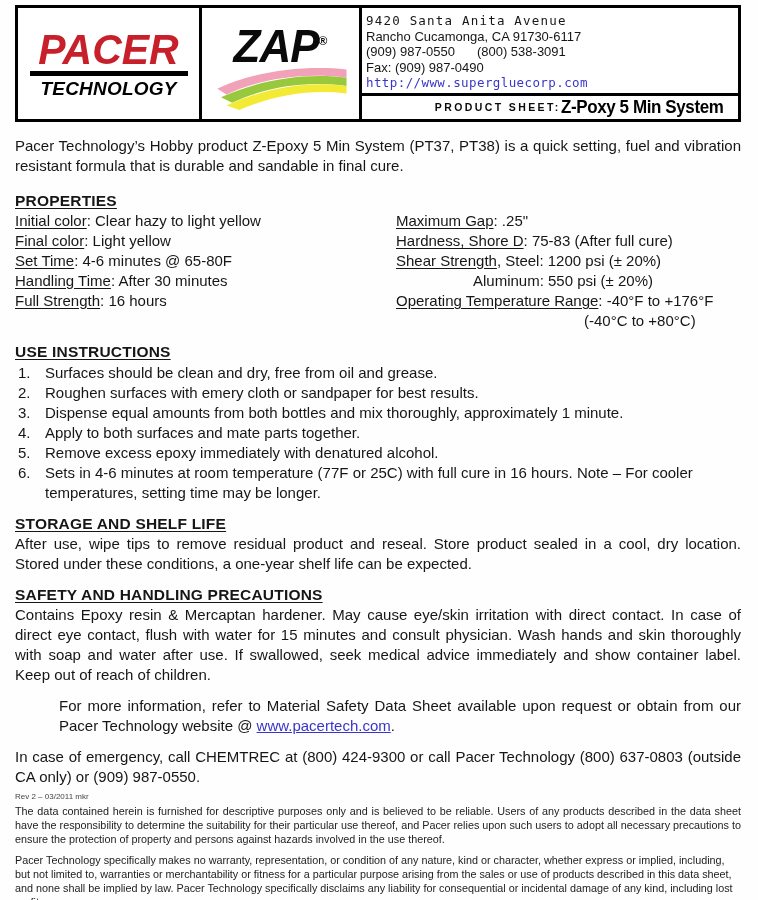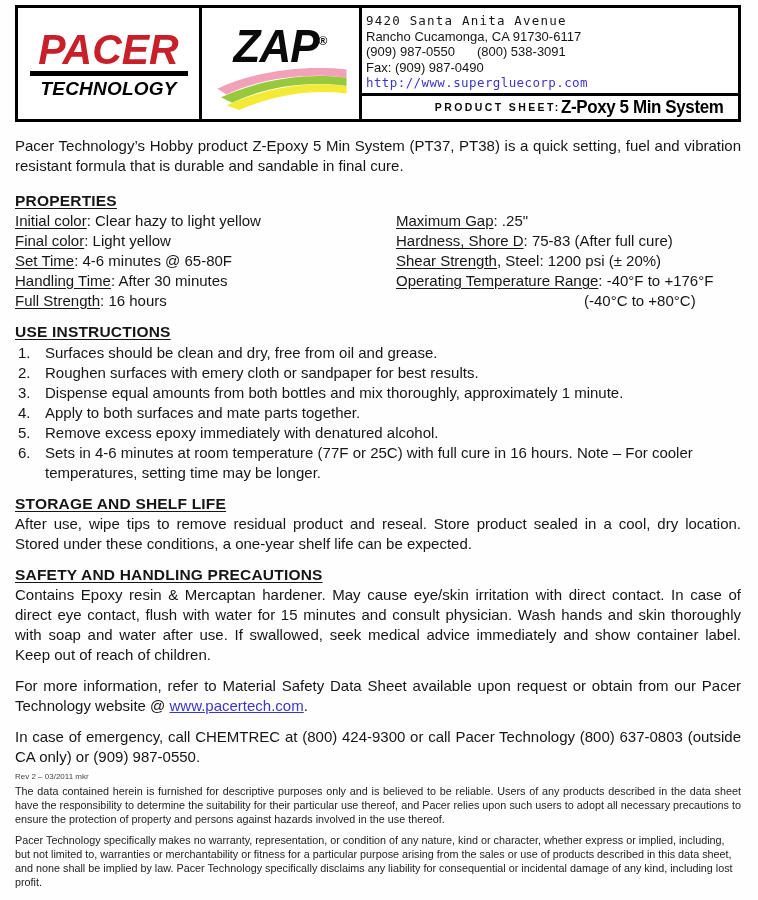--- a/index.html
+++ b/index.html
@@ -166,20 +166,21 @@
         <div class="prop-line"><span class="u">Initial color</span><span>: Clear hazy to light yellow</span></div>
         <div class="prop-line"><span class="u">Final color</span><span>: Light yellow</span></div>
         <div class="prop-line"><span class="u">Set Time</span><span>: 4-6 minutes @ 65-80F</span></div>
         <div class="prop-line"><span class="u">Handling Time</span><span>: After 30 minutes</span></div>
         <div class="prop-line"><span class="u">Full Strength</span><span>: 16 hours</span></div>
       </div>
       <div class="props-right">
         <div class="prop-line"><span class="u">Maximum Gap</span><span>: .25"</span></div>
         <div class="prop-line"><span class="u">Hardness, Shore D</span><span>: 75-83 (After full cure)</span></div>
         <div class="prop-line"><span class="u">Shear Strength</span><span>, Steel: 1200 psi (± 20%)</span></div>
+        <div class="prop-line indent-aluminum">Aluminum: 550 psi (± 20%)</div>
         <div class="prop-line"><span class="u">Operating Temperature Range</span><span>: -40°F to +176°F</span></div>
         <div class="prop-line indent-celsius">(-40°C to +80°C)</div>
       </div>
     </div>
   </div>
 
   <div class="section">
     <div class="sec-heading">USE INSTRUCTIONS</div>
     <div class="ol">
       <div class="li">
@@ -212,21 +213,21 @@
   <div class="section">
     <div class="sec-heading">STORAGE AND SHELF LIFE</div>
     <p class="para" style="margin:0;">After use, wipe tips to remove residual product and reseal.  Store product sealed in a cool, dry location.  Stored under these conditions, a one-year shelf life can be expected.</p>
   </div>
 
   <div class="section">
     <div class="sec-heading">SAFETY AND HANDLING PRECAUTIONS</div>
     <p class="para" style="margin:0;">Contains Epoxy resin &amp; Mercaptan hardener. May cause eye/skin irritation with direct contact.  In case of direct eye contact, flush with water for 15 minutes and consult physician.  Wash hands and skin thoroughly with soap and water after use.  If swallowed, seek medical advice immediately and show container label.  Keep out of reach of children.</p>
   </div>
 
-  <p class="para section" style="margin-bottom:0;"><span>For more information, refer to Material Safety Data Sheet available upon request or obtain from our Pacer Technology website @ </span><a class="body-link">www.pacertech.com</a><span>.</span></p>
+  <p class="para section" style="margin-bottom:0;margin-left:44px;"><span>For more information, refer to Material Safety Data Sheet available upon request or obtain from our Pacer Technology website @ </span><a class="body-link">www.pacertech.com</a><span>.</span></p>
 
   <p class="para section" style="margin-bottom:0;">In case of emergency, call CHEMTREC at (800) 424-9300 or call Pacer Technology (800) 637-0803 (outside CA only) or (909) 987-0550.</p>
 
   <div class="rev-line">Rev 2 – 03/2011 mkr</div>
   <p class="fineprint" style="margin:2px 0 0 0;">The data contained herein is furnished for descriptive purposes only and is believed to be reliable.  Users of any products described in the data sheet have the responsibility to determine the suitability for their particular use thereof, and Pacer relies upon such users to adopt all necessary precautions to ensure the protection of property and persons against hazards involved in the use thereof.</p>
   <p class="fineprint fineprint2" style="margin:7px 0 0 0;">Pacer Technology specifically makes no warranty, representation, or condition of any nature, kind or character, whether express or implied, including, but not limited to, warranties or merchantability or fitness for a particular purpose arising from the sales or use of products described in this data sheet, and none shall be implied by law.  Pacer Technology specifically disclaims any liability for consequential or incidental damage of any kind, including lost profit.</p>
 
 </div>
 
 </body></html>

